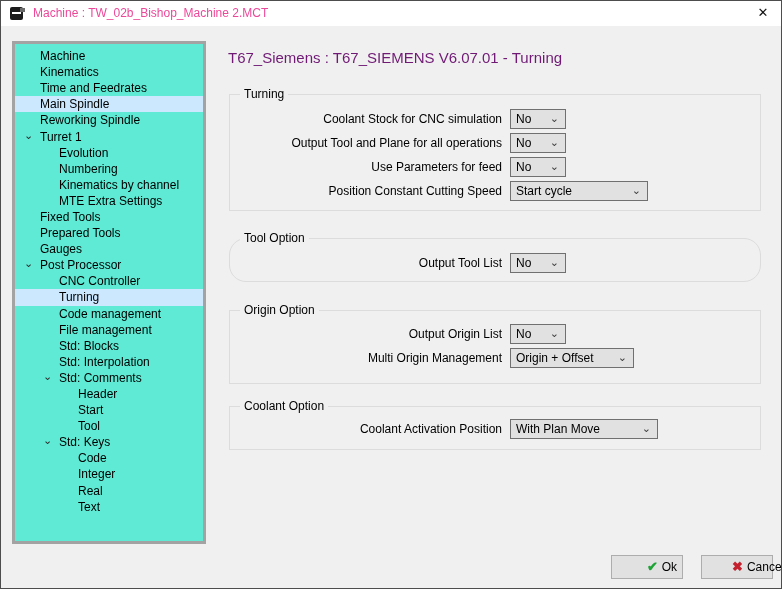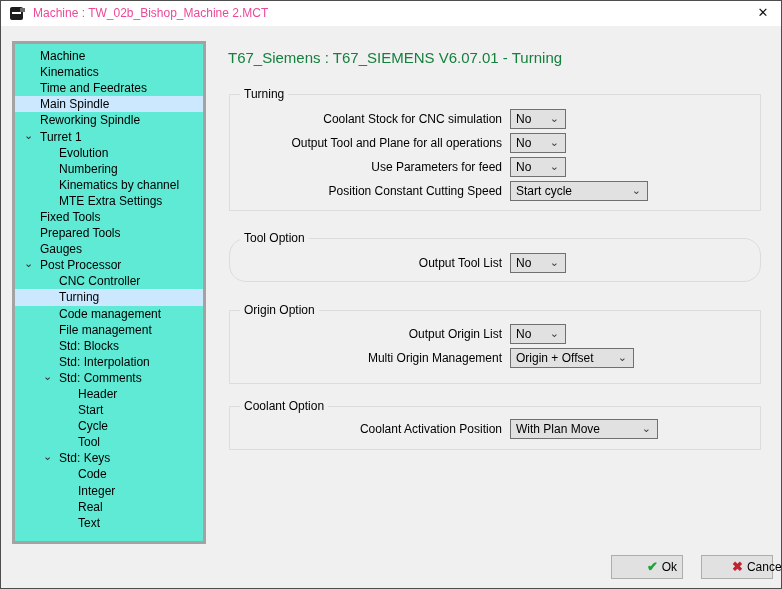--- a/index.html
+++ b/index.html
@@ -25,21 +25,21 @@
           border:3px solid #a3a3a3; padding-top:4px; overflow:hidden; }
   .trow { position:relative; height:16.1px; line-height:16px; white-space:nowrap; display:flex; align-items:center; }
   .trow.sel { background:#cce8ff; }
   .lvl0 { padding-left:9px; } .lvl1 { padding-left:28px; } .lvl2 { padding-left:47px; }
   .chev { display:inline-block; width:16px; font-size:11px; color:#2b2b2b; text-align:left;
           transform:translateY(-2px); }
   .chev.hide { visibility:hidden; }
   .tlabel { display:inline-block; }
 
   
-  .heading { position:absolute; left:227px; top:48px; font-size:15px; color:#15803d; white-space:nowrap; }
+  .heading { position:absolute; left:227px; top:48px; font-size:15px; color:#701a75; white-space:nowrap; }
 
   
   .group { position:absolute; left:228px; width:532px; border:1px solid #dcdcdc; background:#f0f0f0; }
   .gtitle { position:absolute; left:10px; top:-8px; background:#f0f0f0; padding:0 4px; font-size:12px; }
   .g-turning { top:93px;  height:117px; }
   .g-tool    { top:237px; height:44px;border-radius:17px; }
   .g-origin  { top:309px; height:74px; }
   .g-coolant { top:405px; height:44px; }
 
   .frow { position:absolute; left:0; width:100%; height:20px; }
@@ -156,24 +156,20 @@
     <div class="trow lvl2">
         <span class="chev hide"></span>
         <span class="tlabel">Header</span>
       </div>
     <div class="trow lvl2">
         <span class="chev hide"></span>
         <span class="tlabel">Start</span>
       </div>
     <div class="trow lvl2">
         <span class="chev hide"></span>
-        <span class="tlabel">Cycle</span>
-      </div>
-    <div class="trow lvl2">
-        <span class="chev hide"></span>
         <span class="tlabel">Tool</span>
       </div>
     <div class="trow lvl1">
         <span class="chev">⌄</span>
         <span class="tlabel">Std: Keys</span>
       </div>
     <div class="trow lvl2">
         <span class="chev hide"></span>
         <span class="tlabel">Code</span>
       </div>

